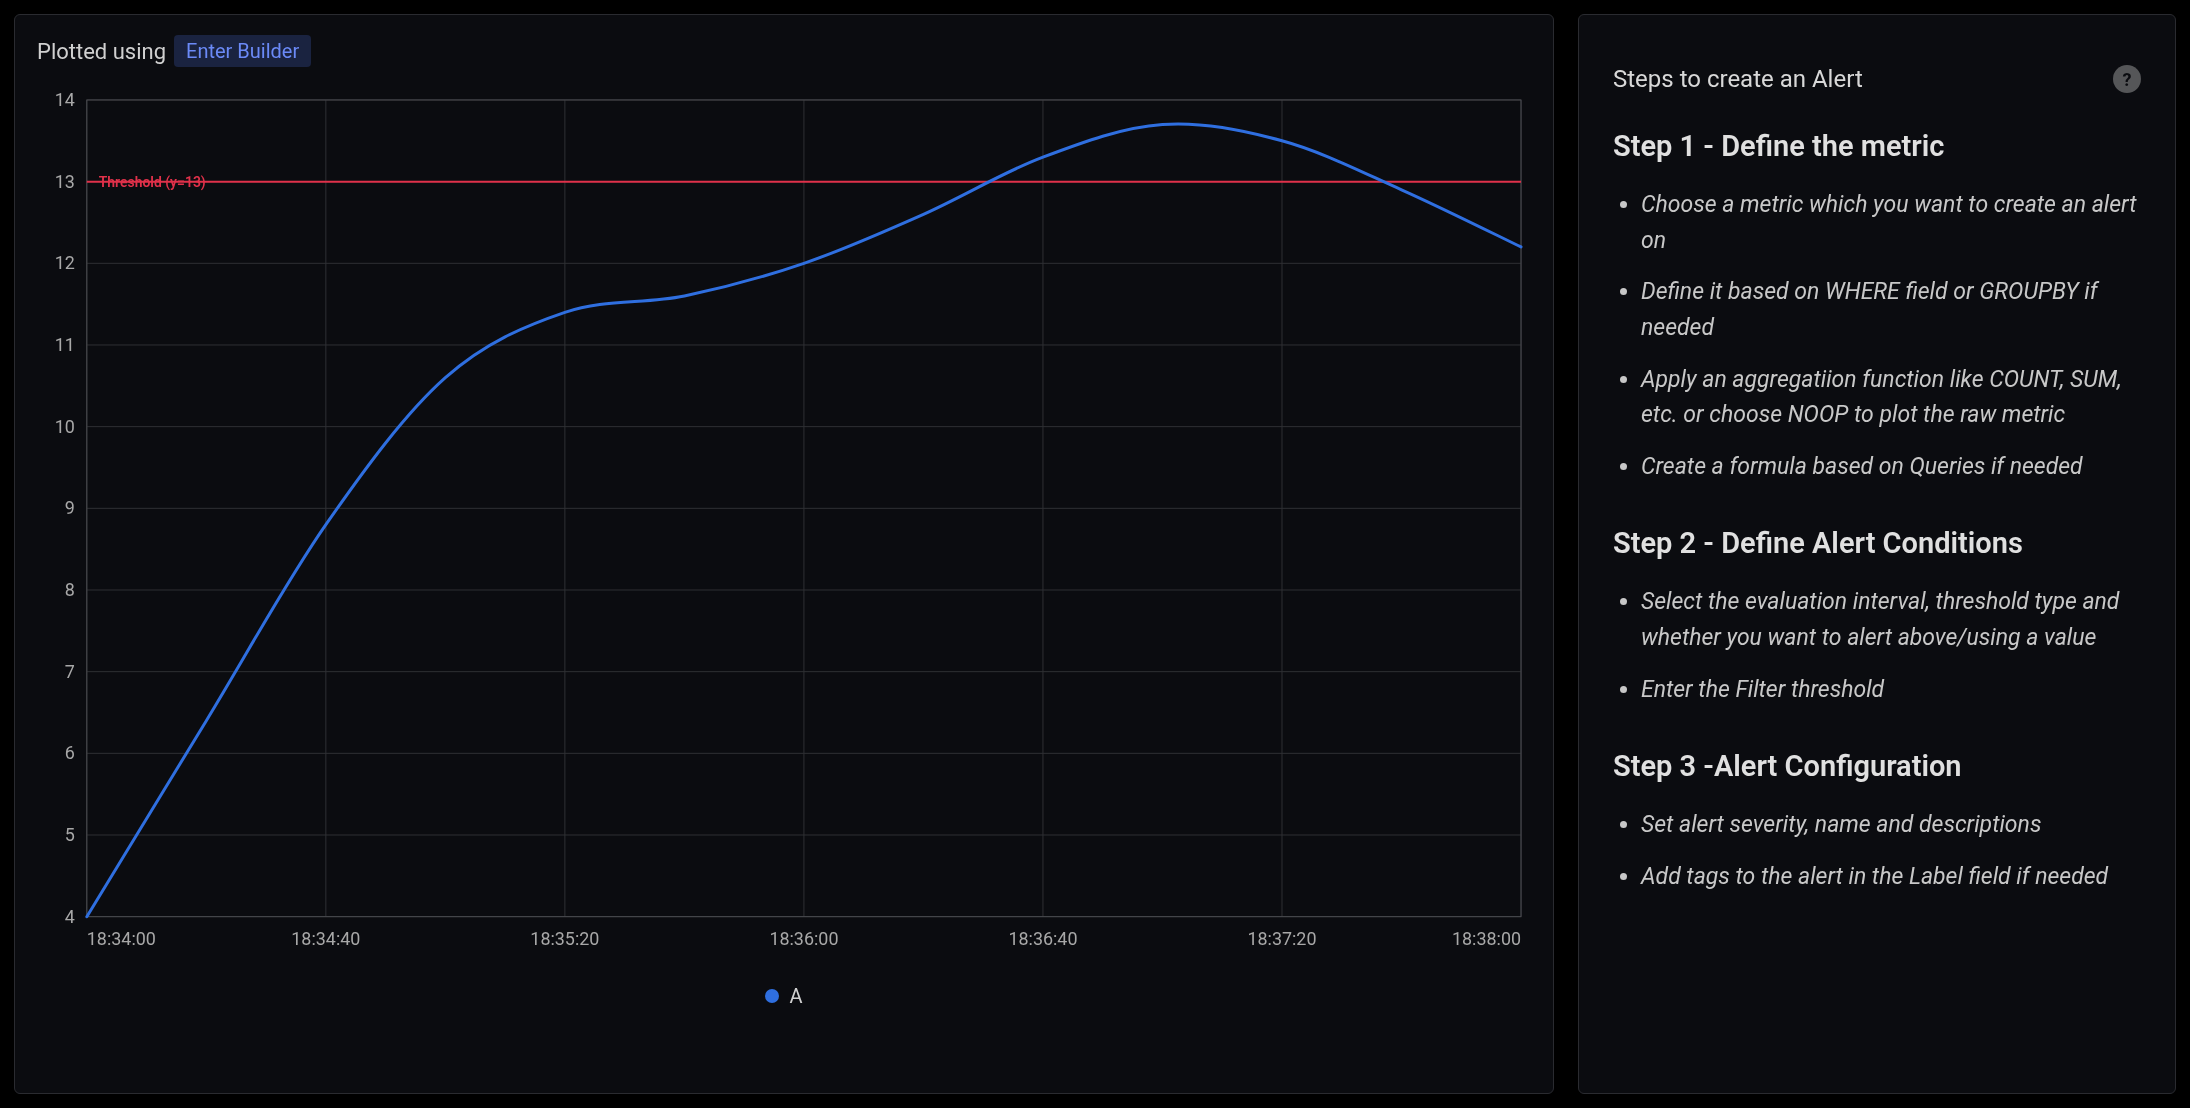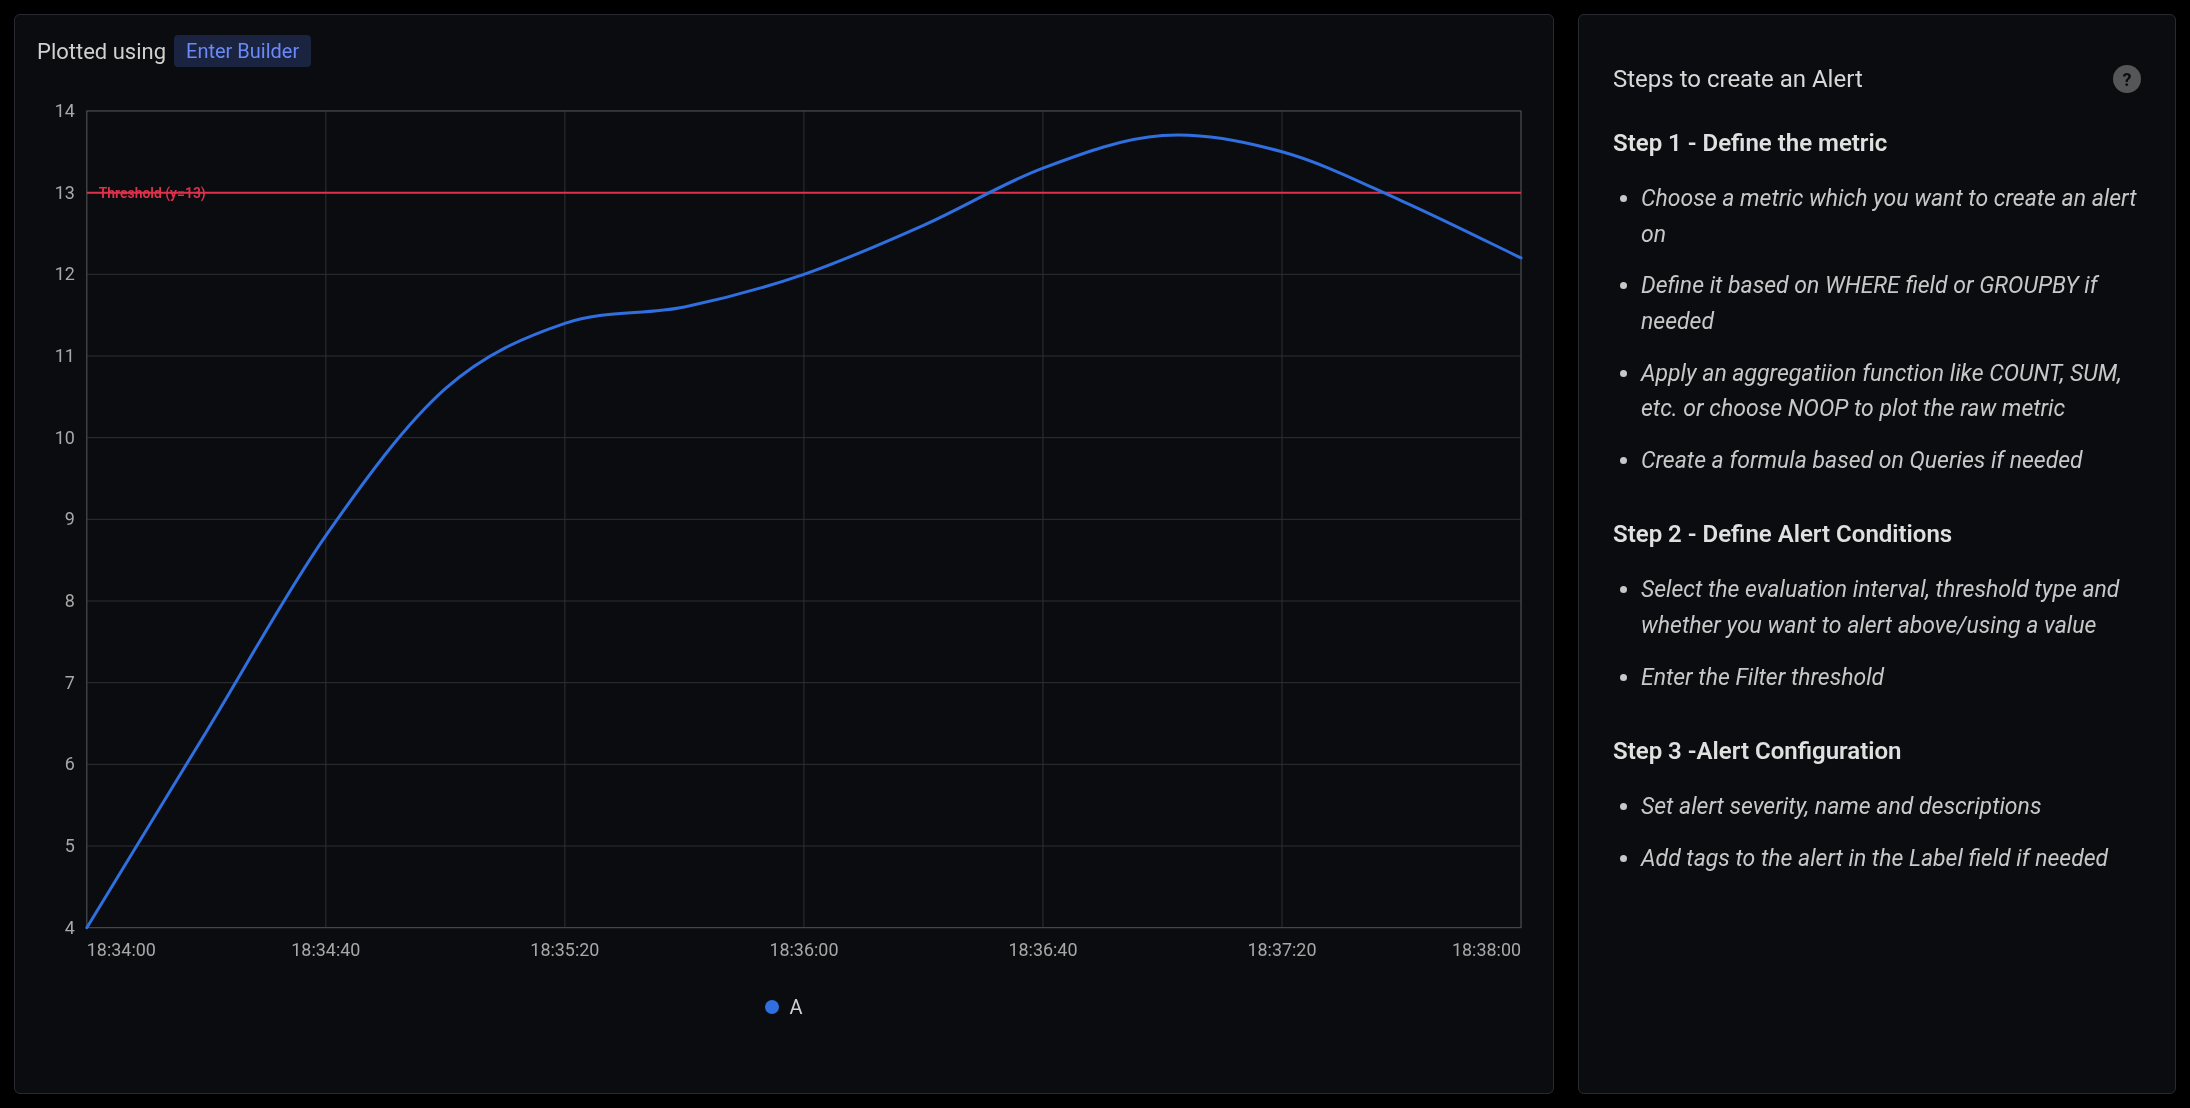--- a/index.html
+++ b/index.html
@@ -19,21 +19,21 @@
     border: 1px solid #2a2b30;
     border-radius: 6px;
     padding: 20px 22px 24px 22px;
     display: flex;
     flex-direction: column;
   }
   .chart-header {
     display: flex;
     align-items: center;
     gap: 8px;
-    margin-bottom: 34px;
+    margin-bottom: 23px;
   }
   .chart-header-label {
     font-size: 22px;
     color: #d0d0d0;
   }
   .badge {
     background: #1a2340;
     color: #6b8af7;
     font-size: 20px;
     padding: 4px 12px;
@@ -82,21 +82,21 @@
     border-radius:50%;
     background:#555658;
     color:#0b0c10;
     display:flex;
     align-items:center;
     justify-content:center;
     font-size:18px;
     font-weight:bold;
   }
   .step-heading {
-    font-size: 24px;
+    font-size: 29px;
     font-weight:600;
     color:#e0e0e0;
     margin-bottom: 24px;
   }
   .step-block { margin-bottom: 42px; }
   ul.step-list {
     list-style: disc;
     padding-left: 28px;
   }
   ul.step-list li {

